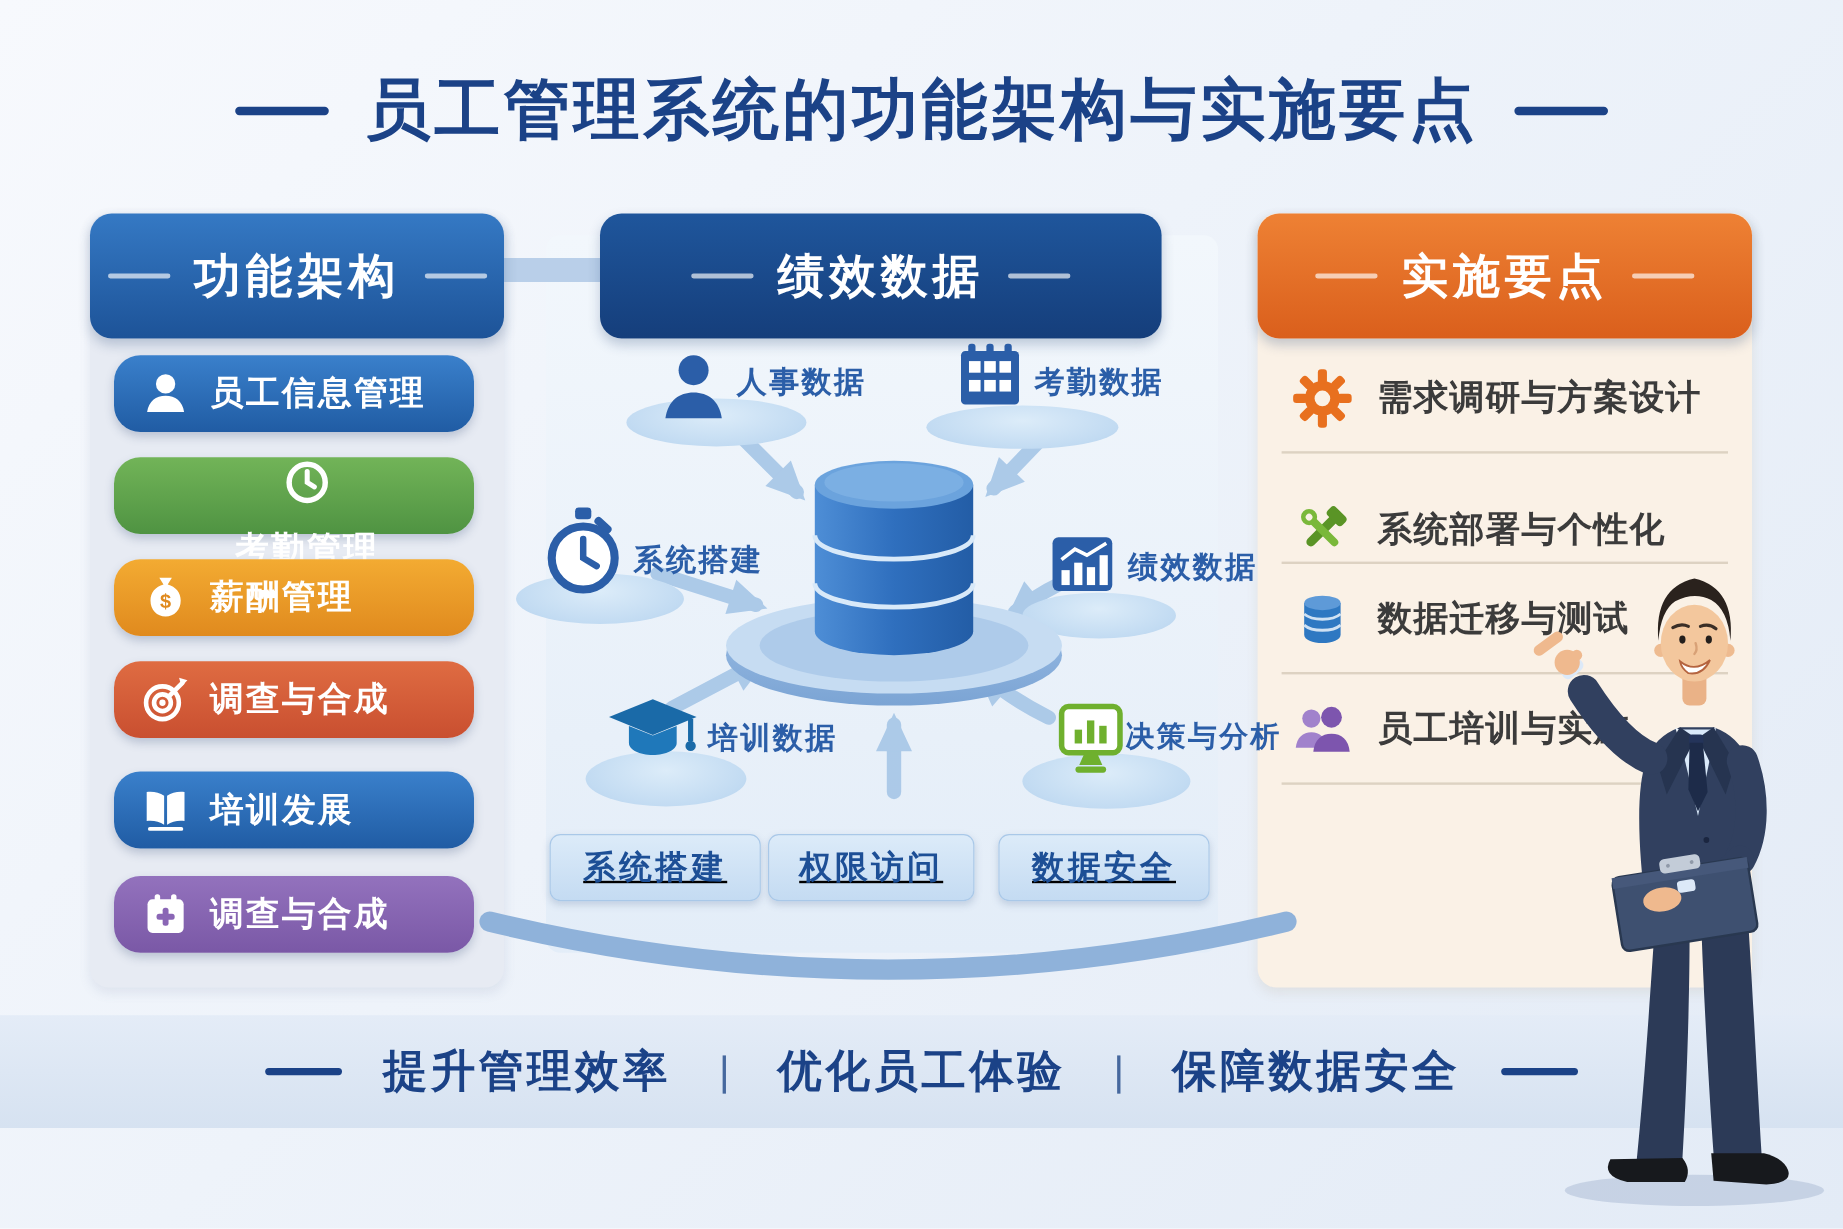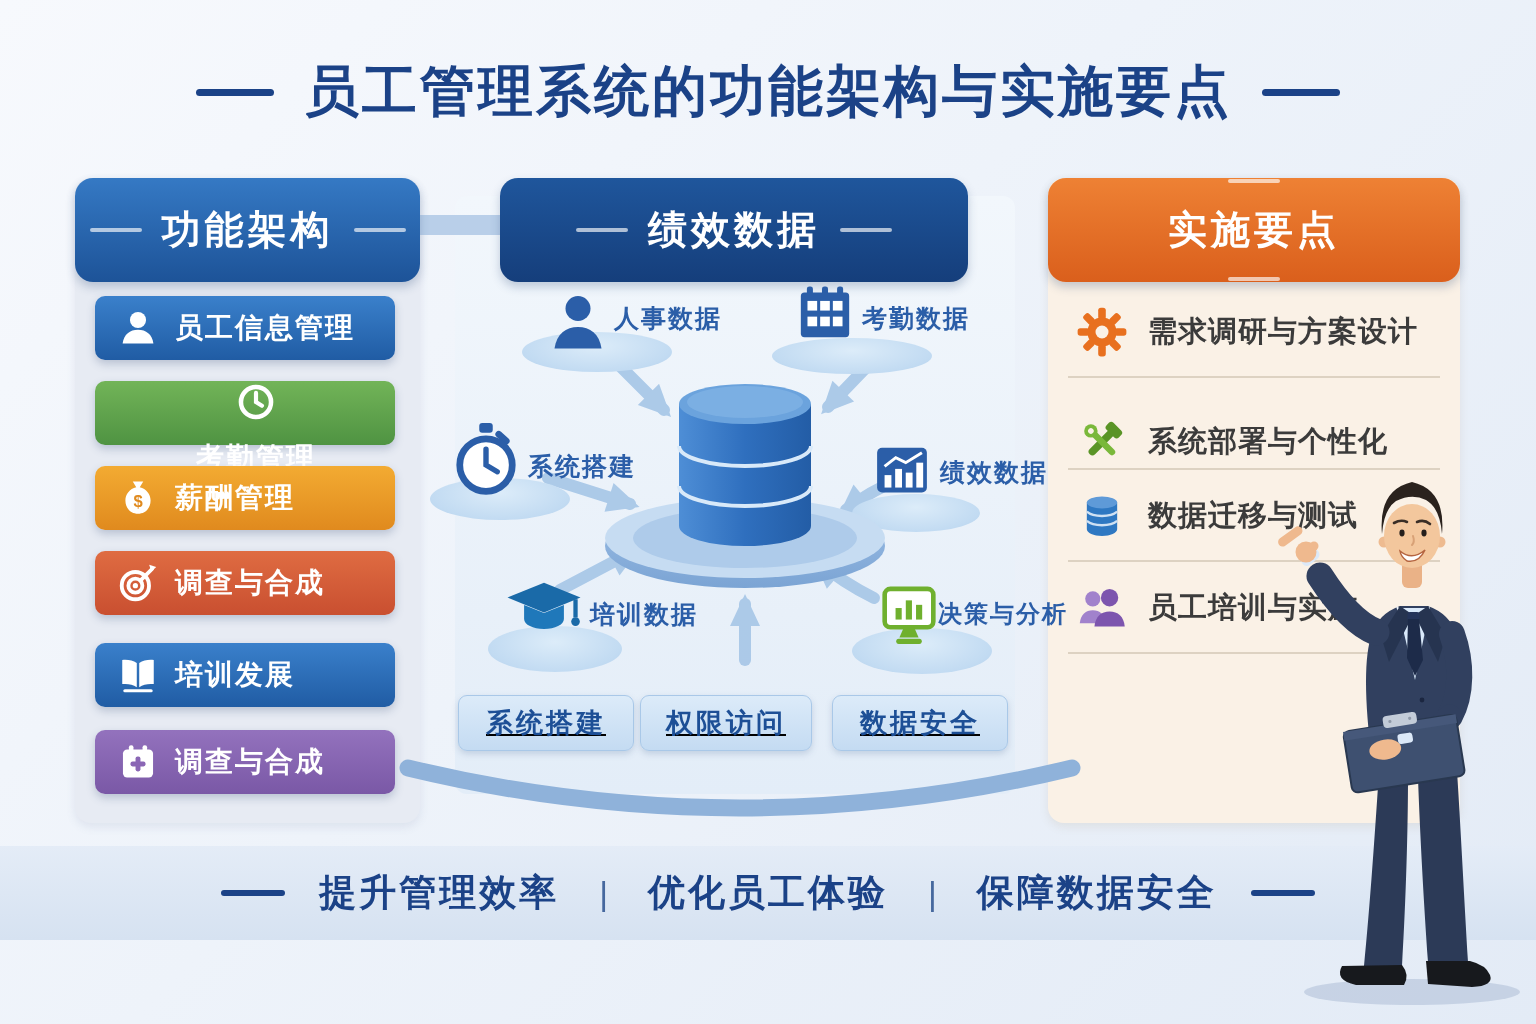--- a/index.html
+++ b/index.html
@@ -20,23 +20,23 @@
   .center-bg{left:455px;top:196px;width:560px;height:598px;background:linear-gradient(180deg,#f2f7fc 0%,#e8f0f9 70%,#e3edf8 100%);border-radius:12px;}
   .right-bg{left:1048px;top:178px;width:412px;height:645px;background:#faf1e6;box-shadow:0 4px 10px rgba(150,120,80,.12);}
   .connector{left:414px;top:215px;width:92px;height:20px;background:#b9cfe9;border-radius:4px;}
   
   .col-header{height:104px;border-radius:18px;display:flex;align-items:center;justify-content:center;gap:20px;
     box-shadow:0 5px 10px rgba(40,70,120,.25);}
   .col-header .hline{width:52px;height:4px;border-radius:2px;background:rgba(255,255,255,.65);}
   .col-header .htxt{color:#fff;font-size:39px;font-weight:800;letter-spacing:4px;white-space:nowrap;}
   .hdr-left{left:75px;top:178px;width:345px;background:linear-gradient(180deg,#3579c4 0%,#1d5398 100%);}
   .hdr-center{left:500px;top:178px;width:468px;background:linear-gradient(180deg,#1f569c 0%,#153e7b 100%);}
-  .hdr-right{left:1048px;top:178px;width:412px;background:linear-gradient(180deg,#ee8134 0%,#da5f1c 100%);flex-direction:column;}
-  
-  .func-item{left:95px;width:300px;height:64px;border-radius:10px;display:flex;align-items:center;
+  .hdr-right{left:1048px;top:178px;width:412px;background:linear-gradient(180deg,#ee8134 0%,#da5f1c 100%);}
+  
+  .func-item{left:95px;width:300px;height:64px;border-radius:22px;display:flex;align-items:center;
     padding-left:22px;gap:16px;box-shadow:0 4px 8px rgba(70,90,130,.28);}
   .func-item .ficon{width:42px;height:42px;flex:0 0 42px;}
   .func-item .flabel{color:#fff;font-size:28px;font-weight:800;letter-spacing:2px;white-space:nowrap;}
   .c-blue{background:linear-gradient(180deg,#3a80cb 0%,#205ca4 100%);}
   .c-green{background:linear-gradient(180deg,#72b458 0%,#4f9342 100%);flex-direction:column;}
   .c-amber{background:linear-gradient(180deg,#f3ab32 0%,#e08a1e 100%);}
   .c-red{background:linear-gradient(180deg,#df6c42 0%,#c94f30 100%);}
   .c-purple{background:linear-gradient(180deg,#9372bd 0%,#7a58a6 100%);}
   
   .node-pad{background:radial-gradient(ellipse at 50% 35%,#dcecf9 0%,#c2dbf2 70%,#b3d0ec 100%);border-radius:50%;}

